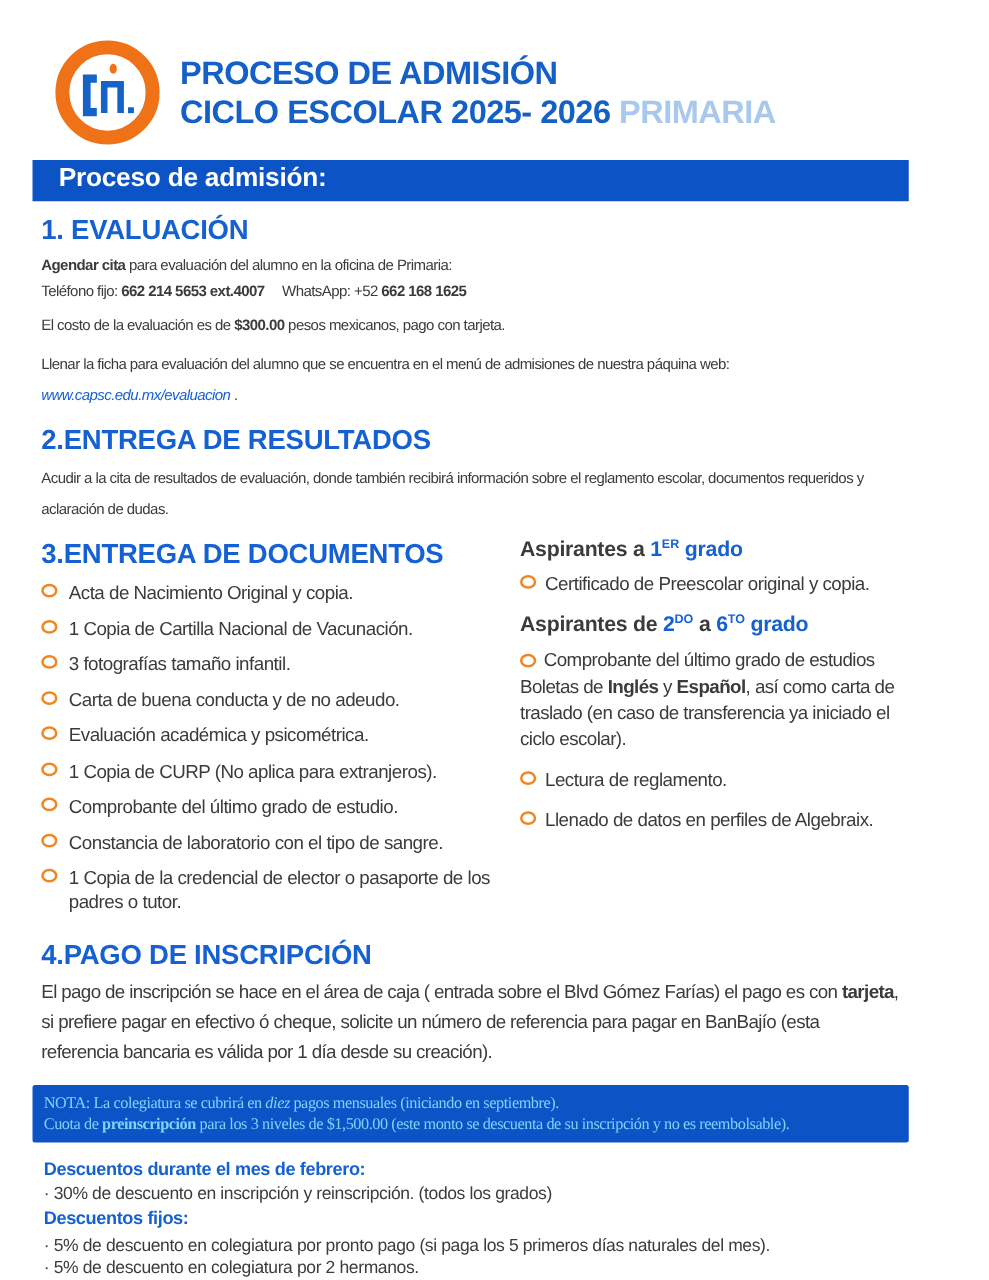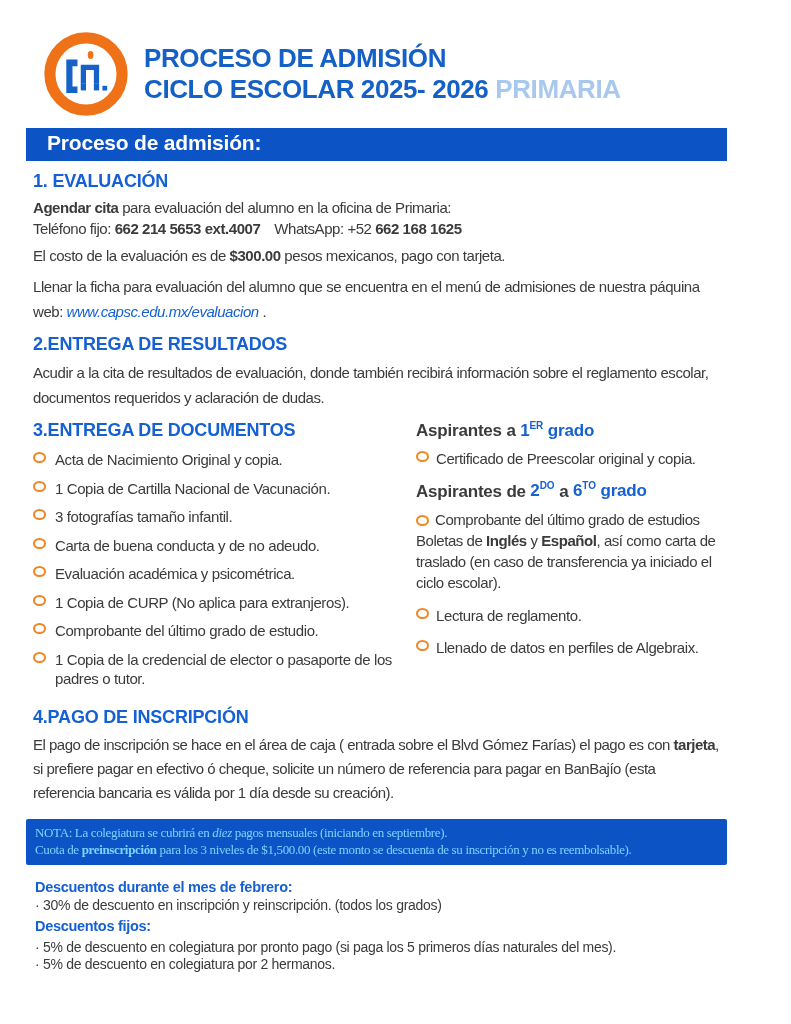--- a/index.html
+++ b/index.html
@@ -18,22 +18,22 @@
   .masthead{display:flex;align-items:center;gap:16px;padding:32px 0 0 18px;}
   .logo-wrap{width:84px;height:84px;flex:none;}
   .titles{display:flex;flex-direction:column;}
   .title-line{font-size:26px;font-weight:bold;color:#1560c6;line-height:31px;letter-spacing:-0.4px;}
   .title-line .hl{color:#a9c8ee;}
   
   .banner{margin-top:12px;background:#0c54c6;color:#fff;font-size:21px;font-weight:bold;
           padding:3px 21px 6px;letter-spacing:-0.2px;}
   
   .content{padding:0 7px;}
-  h2.sec{font-size:18px;font-weight:bold;color:#1560d2;margin:10px 0 5px;letter-spacing:-0.2px;}
-  .body-txt{font-size:15px;line-height:23px;margin:0 0 7px;letter-spacing:-0.45px;}
+  h2.sec{font-size:22px;font-weight:bold;color:#1560d2;margin:10px 0 5px;letter-spacing:-0.2px;}
+  .body-txt{font-size:12px;line-height:23px;margin:0 0 7px;letter-spacing:-0.45px;}
   .tight{line-height:21px;margin:2px 0 5px;}
   b{font-weight:bold;}
   .link{color:#1560d2;font-style:italic;text-decoration:none;cursor:pointer;}
   .wa-gap{margin-left:14px;}
   
   .two-col{display:flex;gap:8px;margin-top:10px;}
   .col-left{width:375px;flex:none;}
   .col-right{flex:1;min-width:0;}
   .doc-list{list-style:none;margin:9px 0 0;padding:0;}
   .doc-item{display:flex;gap:9px;margin-bottom:9.5px;font-size:15px;line-height:19px;letter-spacing:-0.4px;}
@@ -129,20 +129,24 @@
           <li class="doc-item">
               <span class="bullet"></span>
               <span>1 Copia de CURP (No aplica para extranjeros).</span>
             </li>
           <li class="doc-item">
               <span class="bullet"></span>
               <span>Comprobante del último grado de estudio.</span>
             </li>
           <li class="doc-item">
               <span class="bullet"></span>
+              <span>Constancia de laboratorio con el tipo de sangre.</span>
+            </li>
+          <li class="doc-item">
+              <span class="bullet"></span>
               <span>1 Copia de la credencial de elector o pasaporte de los padres o tutor.</span>
             </li>
         </ul>
       </div>
 
       <div class="col-right">
         <h3 class="aspir">
           <span>Aspirantes a </span><span class="blue"><span>1</span><sup>ER</sup><span> grado</span></span>
         </h3>
         <div class="right-item">

